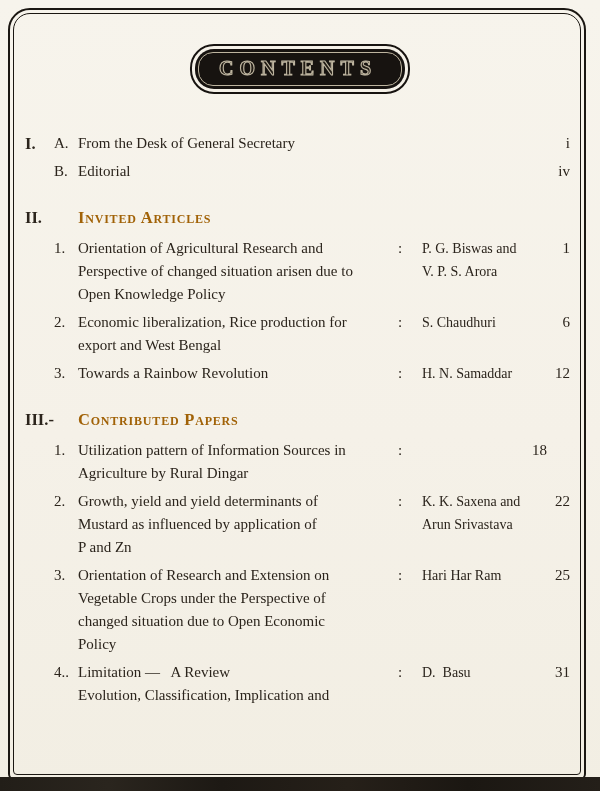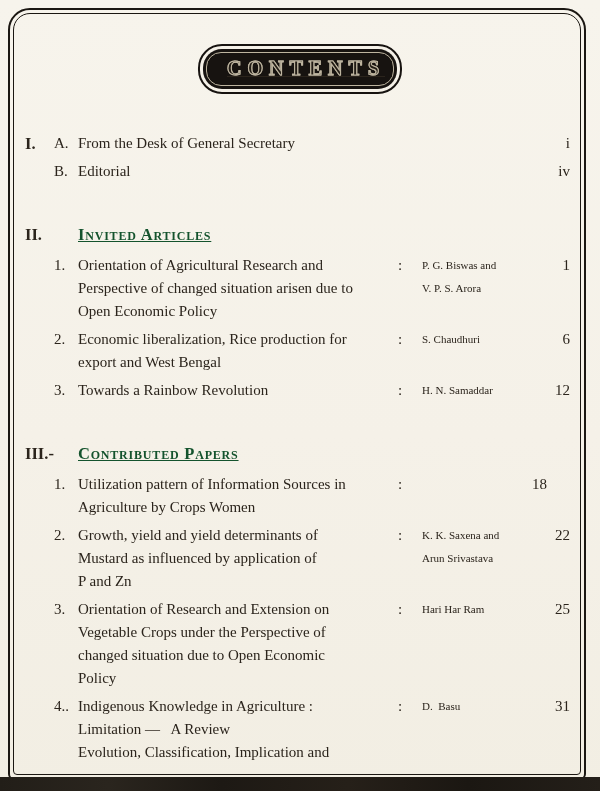--- a/index.html
+++ b/index.html
@@ -31,47 +31,46 @@
   .badge-outer{
     position:absolute; top:44px; left:50%; transform:translateX(-50%);
     border:2px solid var(--badge-bg); border-radius:24px;
     padding:3px; background:var(--paper);
   }
   .badge-body{
     background:var(--badge-bg); border-radius:19px; padding:3px;
   }
   .badge-line{
     border:1.4px solid var(--badge-outline); border-radius:15px;
-    padding:4px 8px 5px 20px;
-    text-decoration:underline;
+    padding:4px 24px 5px 20px;
   }
   .badge-text{
     font-size:20px; font-weight:bold; letter-spacing:6px;
     color:#221c15; -webkit-text-stroke:1.1px var(--badge-outline);
     text-shadow:0 0 1px rgba(190,180,160,0.55);
     white-space:nowrap;
   }
   .toc{ position:absolute; left:25px; top:132px; width:546px; }
   .row{
     display:grid;
     grid-template-columns:29px 24px 316px 28px 126px 1fr;
     align-items:start;
   }
   .entry-row{ margin-bottom:5px; }
-  .heading-row{ margin-top:40px; margin-bottom:8px; }
+  .heading-row{ margin-top:23px; margin-bottom:8px; }
   .c-roman{ font-weight:bold; font-size:16.5px; line-height:23px; white-space:nowrap; }
   .c-label{ font-size:15px; line-height:23px; }
   .c-title{ font-size:15px; }
   .c-title .tline{ line-height:23px; white-space:pre-wrap; }
   .c-heading{
     grid-column:3/7; font-variant:small-caps; font-weight:bold;
-    font-size:16.5px; letter-spacing:0.8px; line-height:23px; color:#14532d;text-decoration:underline;
+    font-size:16.5px; letter-spacing:0.8px; line-height:23px; color:#a16207;
   }
   .c-colon{ font-size:15px; line-height:23px; padding-left:4px; }
-  .c-authors{ font-size:11px; }
+  .c-authors{ font-size:14px; }
   .c-authors .aline{ line-height:23px; white-space:pre-wrap; }
   .c-page{ font-size:15px; line-height:23px; text-align:right; padding-right:1px; }
 </style>
 </head>
 <body>
 
 <div class="frame-outer">
   <div class="frame-inner"></div>
 </div>
 
@@ -108,21 +107,21 @@
       <span class="c-roman">II.</span>
       <span class="c-label"></span>
       <span class="c-heading">Invited Articles</span>
     </div>
     <div class="row entry-row">
       <span class="c-roman"></span>
       <span class="c-label">1.</span>
       <div class="c-title">
         <div class="tline">Orientation of Agricultural Research and</div>
         <div class="tline">Perspective of changed situation arisen due to</div>
-        <div class="tline">Open Economic Policy</div>
+        <div class="tline">Open Knowledge Policy</div>
       </div>
       <span class="c-colon">:</span>
       <div class="c-authors">
         <div class="aline">P. G. Biswas and</div>
         <div class="aline">V. P. S. Arora</div>
       </div>
       <span class="c-page">1</span>
     </div>
     <div class="row entry-row">
       <span class="c-roman"></span>
@@ -152,21 +151,21 @@
     <div class="row heading-row">
       <span class="c-roman">III.-</span>
       <span class="c-label"></span>
       <span class="c-heading">Contributed Papers</span>
     </div>
     <div class="row entry-row">
       <span class="c-roman"></span>
       <span class="c-label">1.</span>
       <div class="c-title">
         <div class="tline">Utilization pattern of Information Sources in</div>
-        <div class="tline">Agriculture by Crops Women</div>
+        <div class="tline">Agriculture by Rural Dingar</div>
       </div>
       <span class="c-colon">:</span>
       <span class="c-page">18</span>
     </div>
     <div class="row entry-row">
       <span class="c-roman"></span>
       <span class="c-label">2.</span>
       <div class="c-title">
         <div class="tline">Growth, yield and yield determinants of</div>
         <div class="tline">Mustard as influenced by application of</div>
@@ -191,21 +190,20 @@
       <span class="c-colon">:</span>
       <div class="c-authors">
         <div class="aline">Hari Har Ram</div>
       </div>
       <span class="c-page">25</span>
     </div>
     <div class="row entry-row">
       <span class="c-roman"></span>
       <span class="c-label">4..</span>
       <div class="c-title">
-        <div class="tline">Indigenous Knowledge in Agriculture :</div>
         <div class="tline">Limitation —   A Review</div>
         <div class="tline">Evolution, Classification, Implication and</div>
       </div>
       <span class="c-colon">:</span>
       <div class="c-authors">
         <div class="aline">D.  Basu</div>
       </div>
       <span class="c-page">31</span>
     </div>
   </div>

